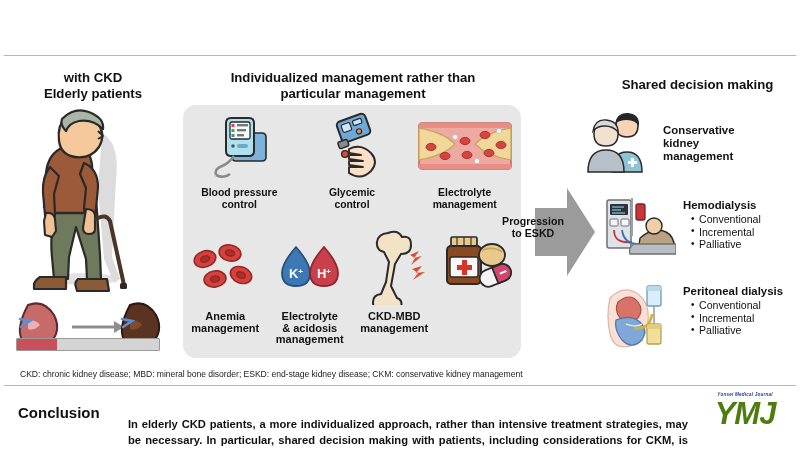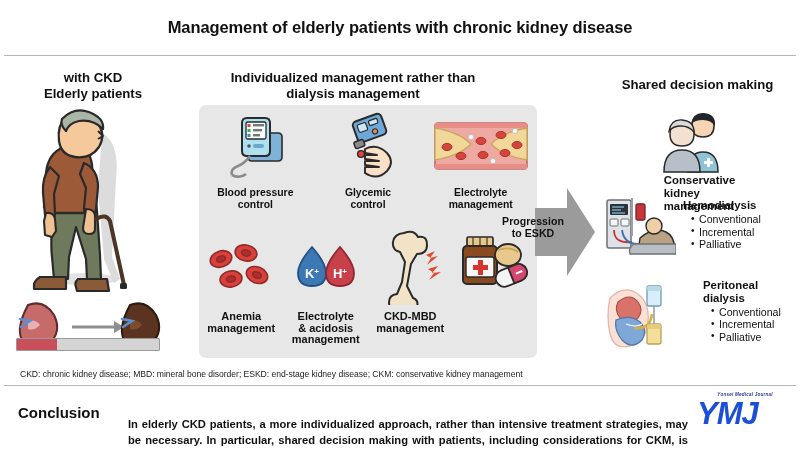--- a/index.html
+++ b/index.html
@@ -39,21 +39,21 @@
   .progress-wrap{
     position:absolute;left:16px;top:338px;width:144px;height:13px;
     background:#d4d4d4;border:1px solid #9a9a9a;box-sizing:border-box;
     border-radius:1px;overflow:hidden;
   }
   .progress-fill{height:100%;background:#c9505a;}
 
   
   .center-panel{
     position:absolute;left:183px;top:105px;width:338px;height:253px;
-    background:#e7e7e7;border-radius:7px;margin-left:16px;
+    background:#e7e7e7;border-radius:13px;
   }
   .grid-top{
     position:absolute;left:0;top:4px;width:338px;height:112px;
     display:flex;
   }
   .grid-bot{
     position:absolute;left:0;top:122px;width:338px;height:128px;
     display:flex;
   }
   .cell{flex:1;display:flex;flex-direction:column;align-items:center;}
@@ -69,23 +69,23 @@
   .prog-arrow{
     position:absolute;left:527px;top:186px;width:72px;height:92px;
   }
   .prog-label{
     position:absolute;left:493px;top:215px;width:80px;text-align:center;
     font-size:10.6px;font-weight:bold;line-height:12px;color:#111;
   }
 
   
   .opt{position:absolute;display:flex;align-items:center;}
-  #opt-ckm{left:600px;top:112px;width:192px;height:62px;flex-direction:column;}
+  #opt-ckm{left:584px;top:112px;width:192px;height:62px;}
   #opt-hd{left:604px;top:190px;width:192px;height:70px;}
-  #opt-pd{left:604px;top:272px;width:192px;height:78px;gap:20px;}
+  #opt-pd{left:604px;top:272px;width:192px;height:78px;}
   .opt .thumb{width:72px;height:62px;flex:none;}
   .opt .txt{margin-left:7px;}
   .opt .opt-title{font-size:11.4px;font-weight:bold;line-height:13px;color:#111;}
   .opt ul{margin:1px 0 0 8px;padding:0;list-style:none;}
   .opt li{
     font-size:10.6px;line-height:12.4px;color:#111;padding-left:8px;position:relative;
   }
   .opt li::before{
     content:"\2022";position:absolute;left:0;top:-0.5px;font-size:10px;
   }
@@ -112,33 +112,30 @@
   }
   .logo{
     position:absolute;left:697px;top:392px;width:96px;height:46px;
   }
   .logo-sup{
     position:absolute;left:0;top:0;width:96px;text-align:center;
     font-size:4.6px;font-weight:bold;font-style:italic;color:#2b3f96;
     letter-spacing:0.2px;
   }
   .logo-main{
-    position:absolute;left:0;top:5px;width:96px;text-align:left;
-    font-size:31px;font-weight:bold;font-style:italic;color:#1d4ed8;
+    position:absolute;left:0;top:5px;width:96px;text-align:center;
+    font-size:31px;font-weight:bold;font-style:italic;color:#4d7c0f;
     letter-spacing:-1px;line-height:34px;
   }
 </style>
 </head>
 <body>
 
 <div class="page">
 
-  <div class="title-bar">
-    <div class="title">Management of elderly patients with chronic kidney disease</div>
-  </div>
   <div class="hr-top"></div>
 
   <div class="col-head" id="head-left">
     <div>with CKD</div>
     <div>Elderly patients</div>
   </div>
 
   <div class="left-art">
     <svg width="170" height="255" viewBox="0 0 170 255">
 
@@ -185,21 +182,21 @@
       </g>
     </svg>
   </div>
 
   <div class="progress-wrap">
     <div class="progress-fill" id="progress-fill" style="width: 28%; background: rgb(201, 80, 90);"></div>
   </div>
 
   <div class="col-head" id="head-center">
     <div>Individualized management rather than</div>
-    <div>dialysis management</div>
+    <div>particular management</div>
   </div>
 
   <div class="center-panel">
 
     <div class="grid-top">
 
       <div class="cell">
         <div class="art">
           <svg width="74" height="70" viewBox="0 0 74 70">
             <path d="M30 26 q0 -4 4 -4 l26 0 q4 0 4 4 l0 20 q0 4 -4 4 l-26 0 q-4 0 -4 -4z" fill="#7fb2d8" stroke="#2a2a2a" stroke-width="1.6"></path>

